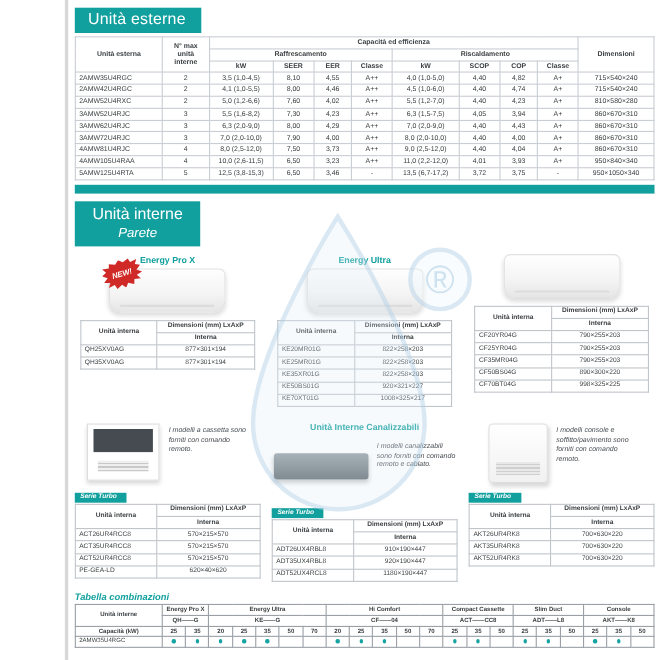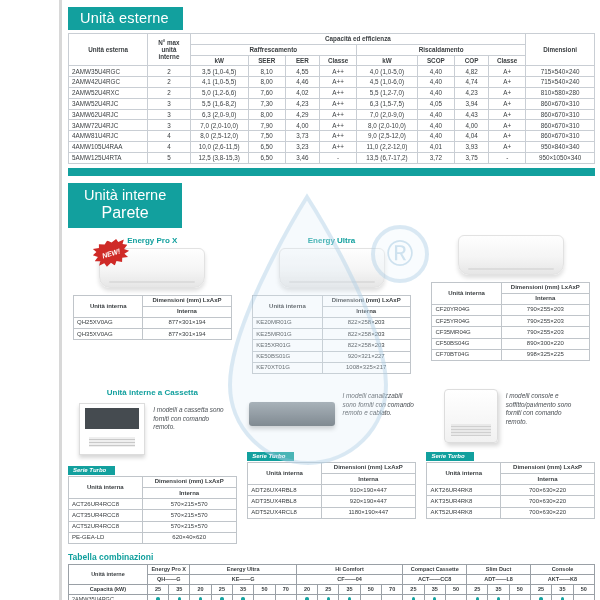--- a/index.html
+++ b/index.html
@@ -8,21 +8,21 @@
   .page-edge{position:absolute;left:59px;top:0;bottom:0;width:3px;background:#d8d8d8;}
   .content{position:absolute;left:68px;top:0;width:527px;}
 
   
   .hdr-box{display:inline-block;background:#12a09e;color:#fff;padding:3px 14px 4px 12px;
            font-size:14.5px;letter-spacing:.2px;margin-top:7px;}
   .teal-bar{height:8px;background:#12a09e;margin-top:4px;}
   .int-box{display:inline-block;background:#12a09e;color:#fff;text-align:center;
            padding:4px 16px 6px 16px;margin-top:7px;}
   .int-box .l1{font-size:14.5px;}
-  .int-box .l2{font-size:16px;margin-top:1px;}
+  .int-box .l2{font-size:12px;font-style:italic;margin-top:1px;}
 
   
   table{border-collapse:collapse;}
   .ext-table{width:100%;table-layout:fixed;margin-top:3px;font-size:6.3px;}
   .ext-table th,.ext-table td{border:1px solid #c9ced4;padding:1.2px 2px;line-height:1.18;
            text-align:center;font-weight:normal;color:#3c4043;overflow:hidden;}
   .ext-table th{font-weight:bold;background:#fff;}
   .ext-table td:first-child{text-align:left;padding-left:3px;}
 
   
@@ -59,21 +59,21 @@
            background:linear-gradient(180deg,#949ca2 0%,#5d656b 100%);box-shadow:0 3px 4px rgba(0,0,0,.22);}
   .ac-console{width:52px;height:52px;margin-top:3px;border-radius:4px;flex:none;
            background:linear-gradient(180deg,#fff 0%,#f1f1f1 100%);border:1px solid #ddd;
            box-shadow:2px 3px 4px rgba(0,0,0,.15);position:relative;}
   .ac-console:after{content:'';position:absolute;left:6px;right:6px;bottom:6px;height:12px;
            background:repeating-linear-gradient(180deg,#e9e9e9 0 2px,#cfcfcf 2px 3px);}
   .serie-tab{display:inline-block;background:#12a09e;color:#fff;font-size:6px;font-weight:bold;
            font-style:italic;padding:1px 9px 2px 5px;margin:2px 0 0 0;}
 
   
-  .comb-title{color:#12a09e;font-weight:bold;font-size:8.5px;margin-top:8px;}
+  .comb-title{color:#12a09e;font-weight:bold;font-size:8.5px;margin-top:8px;font-style:italic;}
   .comb-table{width:100%;table-layout:fixed;margin-top:2px;font-size:5.5px;}
   .comb-table th,.comb-table td{border:1px solid #9aa0a6;padding:1px;line-height:1.25;text-align:center;
            color:#3c4043;overflow:hidden;white-space:nowrap;}
   .comb-table th{font-weight:bold;}
   .comb-table td.model{text-align:left;padding-left:3px;}
   .dot{display:inline-block;width:3.5px;height:3.5px;border-radius:50%;background:#16a3a1;vertical-align:middle;}
 
   
   .watermark{position:absolute;left:212px;top:192px;z-index:6;pointer-events:none;opacity:.5;}
 </style>
@@ -365,21 +365,20 @@
                 <td>998×325×225</td>
               </tr>
             </tbody>
         </table>
       </div>
     </div>
 
     <div class="bottom-row">
 
       <div class="bottom-col">
-        <div class="prod-title">Unità interne a Cassetta</div>
         <div class="img-note">
           <div class="ac-cassette"></div>
           <div class="note">I modelli a cassetta sono forniti con comando remoto.</div>
         </div>
         <div class="serie-tab">Serie Turbo</div>
         <table class="mini-table" style="width:100%;">
           <colgroup>
               <col class="col-unit">
               <col class="col-dim">
             </colgroup>
@@ -407,20 +406,21 @@
               </tr>
               <tr>
                 <td>PE-GEA-LD</td>
                 <td>620×40×620</td>
               </tr>
             </tbody>
         </table>
       </div>
 
       <div class="bottom-col">
+        <div class="prod-title">Unità Interne Canalizzabili</div>
         <div class="img-note">
           <div class="ac-duct"></div>
           <div class="note">I modelli canalizzabili sono forniti con comando remoto e cablato.</div>
         </div>
         <div class="serie-tab">Serie Turbo</div>
         <table class="mini-table" style="width:100%;">
           <colgroup>
               <col class="col-unit">
               <col class="col-dim">
             </colgroup>

